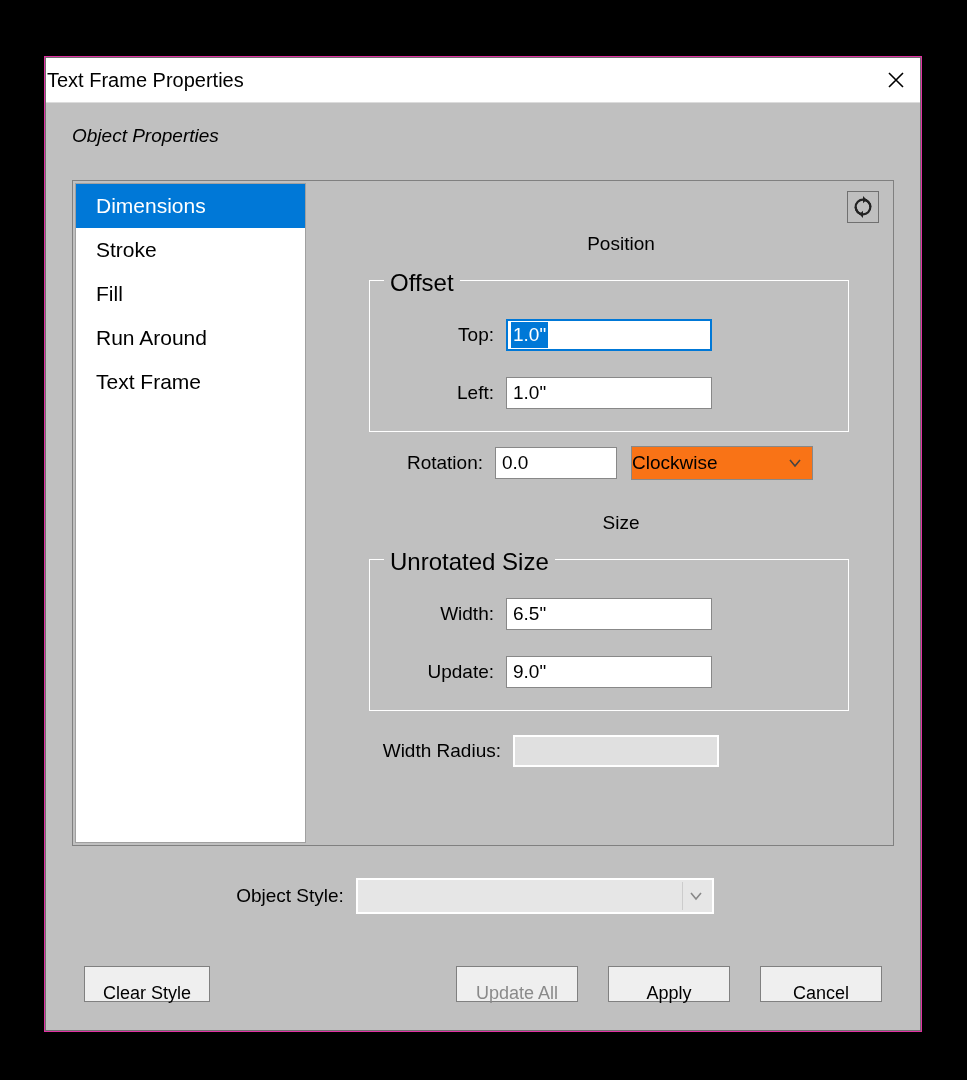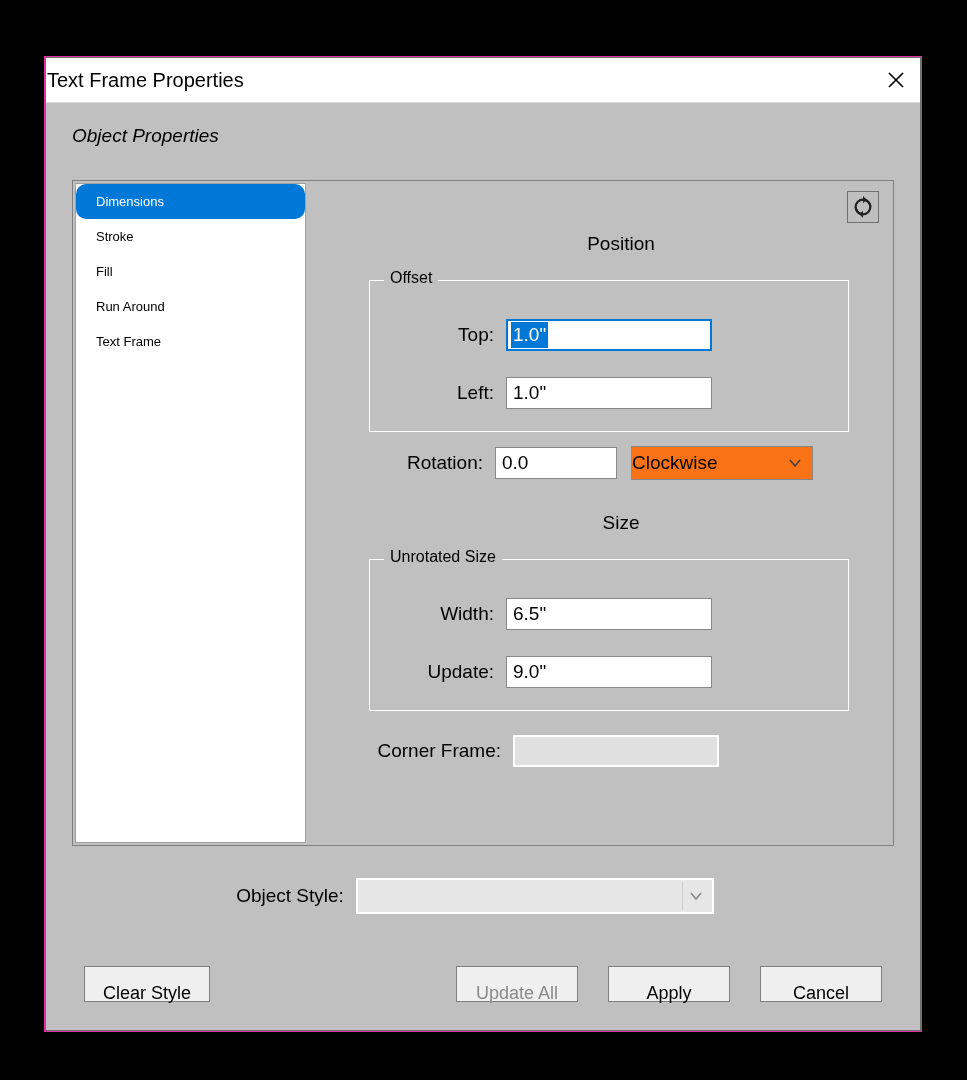--- a/index.html
+++ b/index.html
@@ -46,23 +46,22 @@
   }
   .sidebar {
     position:absolute;
     left:2px; top:2px;
     width:231px; height:660px;
     background:#fff;
     border:1px solid #a0a0a0;
   }
   .side-item {
     padding:10px 16px 10px 20px;
-    font-size:13px;
+    font-size:21px;
     cursor:default;
-    border-radius:10px;
   }
   .side-item.selected { background:#0078d7; color:#fff; }
   .content {
     position:absolute;
     left:236px; top:0; right:0; bottom:0;
     padding:0;
   }
   .refresh {
     position:absolute; right:14px; top:10px;
     width:32px; height:32px;
@@ -82,21 +81,21 @@
   .fieldset {
     position:relative;
     margin:14px 44px 8px 60px;
     border:1px solid #ffffff;
     border-top:1px solid #ffffff;
     padding:30px 24px 18px 24px;
   }
   .fs-legend {
     position:absolute; top:-12px; left:14px;
     background:#c0c0c0; padding:0 6px;
-    font-size:16px;
+    font-size:24px;
   }
   .row { display:flex; align-items:center; margin:8px 0 26px 0; }
   .row:last-child { margin-bottom:4px; }
   .lab { width:100px; text-align:right; margin-right:12px; font-size:19px; }
   .txt-wrap { display:inline-flex; }
   input.txt {
     height:32px; width:206px;
     padding:2px 6px; font-size:19px;
     font-family:inherit;
     border:1px solid #888; background:#fff;
@@ -242,21 +241,21 @@
           <div class="lab">Width:</div>
           <input class="txt" type="text" value="6.5&quot;" style="">
         </div>
         <div class="row">
           <div class="lab">Update:</div>
           <input class="txt" type="text" value="9.0&quot;" style="">
         </div>
       </div>
 
       <div class="corner-row">
-        <div class="lab" style="width:150px;">Corner Frame:</div>
+        <div class="lab" style="width:150px;">Width Radius:</div>
         <input class="txt dis" type="text" value="" style="">
       </div>
     </div>
   </div>
 
   <div class="style-row">
     <span class="lab2">Object Style:</span>
     <div class="combo-big">
       <span></span>
       <div class="arrowbox">

